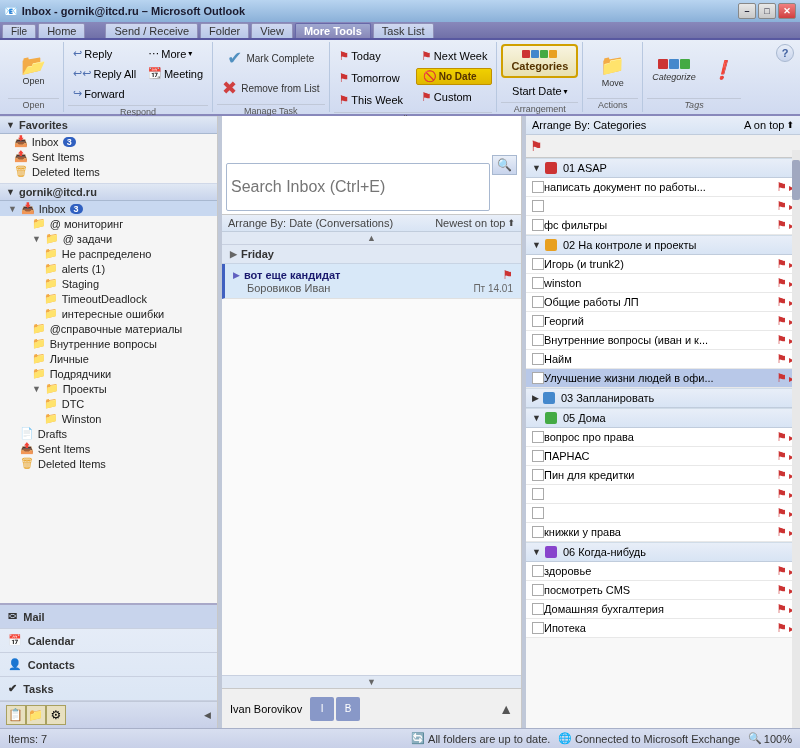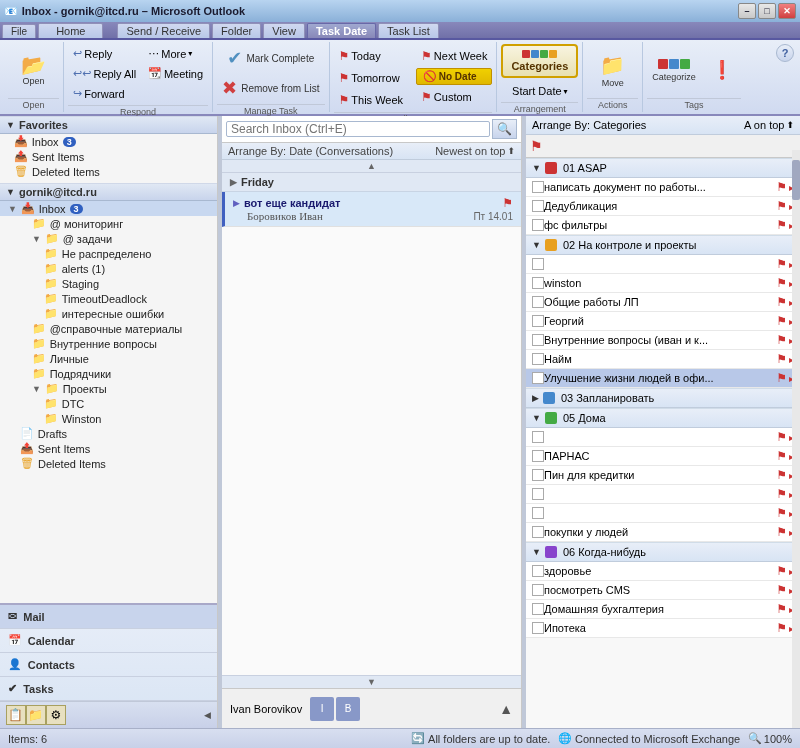--- a/index.html
+++ b/index.html
@@ -126,23 +126,24 @@
       display: flex;
       align-items: center;
       padding: 3px 4px;
       border-bottom: 1px solid #c8c8c8;
       background: white;
     }
     .search-input {
       flex: 1;
       border: 1px solid #a8b8d0;
       border-radius: 2px;
-      padding: 0 4px;
-      font-size: 12px;
+      padding: 14px 4px;
+      font-size: 16px;
       color: #999;
+      margin-top: 44px;
     }
     .search-btn {
       background: linear-gradient(to bottom, #e8eef8, #c8d4ec);
       border: 1px solid #a8b8d0;
       padding: 2px 4px;
       cursor: pointer;
       margin-left: 2px;
       font-size: 12px;
     }
     .arrange-bar {
@@ -289,25 +290,25 @@
   </div>
   <div class="title-bar-controls">
     <div class="title-btn">–</div>
     <div class="title-btn">□</div>
     <div class="title-btn close">✕</div>
   </div>
 </div>
 
 <div style="background: linear-gradient(to bottom, #8888bb, #7070a8); display:flex; align-items:flex-end; padding: 0 2px; height: 18px; border-bottom: 2px solid #5858a0;">
   <div style="background: linear-gradient(to bottom, #d0d8f0, #b8c8e8); border:1px solid #9090b8; border-bottom:none; padding:1px 8px; font-size:10px; color:#333; cursor:pointer; border-radius:2px 2px 0 0; margin-right:2px;">File</div>
-  <div style="background: linear-gradient(to bottom, #d0d8f0, #b8c8e8); border:1px solid #9090b8; border-bottom:none; padding:1px 17px; font-size:10px; color:#333; cursor:pointer; border-radius:2px 2px 0 0; margin-right:14px;"><span>Home</span></div>
+  <div style="background: linear-gradient(to bottom, #d0d8f0, #b8c8e8); border:1px solid #9090b8; border-bottom:none; padding:1px 8px; font-size:10px; color:#333; cursor:pointer; border-radius:2px 2px 0 0; margin-right:20px;"><span>Home</span></div>
   <div style="background: linear-gradient(to bottom, #d0d8f0, #b8c8e8); border:1px solid #9090b8; border-bottom:none; padding:1px 8px; font-size:10px; color:#333; cursor:pointer; border-radius:2px 2px 0 0; margin-right:2px;"><span>Send / Receive</span></div>
   <div style="background: linear-gradient(to bottom, #d0d8f0, #b8c8e8); border:1px solid #9090b8; border-bottom:none; padding:1px 8px; font-size:10px; color:#333; cursor:pointer; border-radius:2px 2px 0 0; margin-right:2px;"><span>Folder</span></div>
   <div style="background: linear-gradient(to bottom, #d0d8f0, #b8c8e8); border:1px solid #9090b8; border-bottom:none; padding:1px 8px; font-size:10px; color:#333; cursor:pointer; border-radius:2px 2px 0 0; margin-right:2px;"><span>View</span></div>
-  <div style="background: linear-gradient(to bottom, #a0a8d0, #8888b8); border:1px solid #6868a8; border-bottom:none; padding:1px 8px; font-size:10px; color:#fff; cursor:pointer; border-radius:2px 2px 0 0; margin-right:2px; font-weight:bold;"><span>Task Date</span></div>
+  <div style="background: linear-gradient(to bottom, #a0a8d0, #8888b8); border:1px solid #6868a8; border-bottom:none; padding:1px 8px; font-size:10px; color:#fff; cursor:pointer; border-radius:2px 2px 0 0; margin-right:2px; font-weight:bold;"><span>More Tools</span></div>
   <div style="background: linear-gradient(to bottom, #d0d8f0, #b8c8e8); border:1px solid #9090b8; border-bottom:none; padding:1px 8px; font-size:10px; color:#333; cursor:pointer; border-radius:2px 2px 0 0;"><span>Task List</span></div>
 </div>
 
 <div class="ribbon" style="height:76px; padding:2px 4px; display:flex; align-items:stretch;">
 
   <div class="ribbon-group" style="min-width:60px;">
     <div class="ribbon-group-buttons">
       <div class="ribbon-btn">
         <span class="icon">📂</span>
         <span class="label">Open</span>
@@ -417,21 +418,21 @@
   <div class="ribbon-group" style="min-width:60px;">
     <div class="ribbon-group-buttons">
       <div class="ribbon-btn">
         <span style="font-size:20px;">📁</span>
         <span class="label">Move</span>
       </div>
     </div>
     <div class="ribbon-group-label">Actions</div>
   </div>
 
-  <div class="ribbon-group" style="min-width:80px; border-right:none;">
+  <div class="ribbon-group" style="min-width:80px; border-right:none;font-style:italic;">
     <div class="ribbon-group-buttons" style="gap:4px;">
       <div class="ribbon-btn">
         <div style="display:flex; gap:1px; margin-bottom:2px;">
           <div style="width:10px; height:10px; background:#cc3333; border-radius:1px;"></div>
           <div style="width:10px; height:10px; background:#4488cc; border-radius:1px;"></div>
           <div style="width:10px; height:10px; background:#44aa44; border-radius:1px;"></div>
         </div>
         <span class="label">Categorize</span>
       </div>
       <div class="ribbon-btn">
@@ -609,21 +610,21 @@
 
     <div class="email-item" style="background: #d8e8f8; border-left: 3px solid #4060c0;">
       <div class="email-item-header">
         <div style="display:flex; align-items:center; gap:4px;">
           <span style="font-size:9px; color:#6060c0;">▶</span>
           <span style="font-weight:bold; color:#1a1a6e;">вот еще кандидат</span>
         </div>
         <span style="color:#cc3333; font-size:12px;">⚑</span>
       </div>
       <div style="display:flex; justify-content:space-between; align-items:center; padding-left:14px;">
-        <span style="color:#555;font-family:Liberation Serif, serif;">Боровиков Иван</span>
+        <span style="color:#555;">Боровиков Иван</span>
         <span style="color:#666; font-size:10px;">Пт 14.01</span>
       </div>
     </div>
 
     <div style="flex:1; background:#fafafa;"></div>
 
     <div style="background:#e0e8f4; border-top:1px solid #c8d0e0; display:flex; justify-content:center; padding:1px;">
       <span style="font-size:9px; color:#666;">▼</span>
     </div>
 
@@ -663,21 +664,20 @@
       <div class="task-item">
         <div class="task-check"></div>
         <span class="task-item-text">написать документ по работы...</span>
         <div class="task-item-icons">
           <span style="color:#cc3333; font-size:12px;">⚑</span>
           <span style="color:#cc3333; font-size:10px;">▸</span>
         </div>
       </div>
       <div class="task-item">
         <div class="task-check"></div>
-        <span class="task-item-text">Дедубликация</span>
         <div class="task-item-icons">
           <span style="color:#cc3333; font-size:12px;">⚑</span>
           <span style="color:#cc3333; font-size:10px;">▸</span>
         </div>
       </div>
       <div class="task-item">
         <div class="task-check"></div>
         <span class="task-item-text">фс фильтры</span>
         <div class="task-item-icons">
           <span style="color:#cc3333; font-size:12px;">⚑</span>
@@ -685,20 +685,21 @@
         </div>
       </div>
 
       <div class="task-category-header">
         <span style="font-size:9px; color:#333;">▼</span>
         <span style="background:#e8a020; width:12px; height:12px; border-radius:2px; display:inline-block; margin-right:2px;"></span>
         <span>02 На контроле и проекты</span>
       </div>
       <div class="task-item">
         <div class="task-check"></div>
+        <span class="task-item-text">Игорь (и trunk2)</span>
         <div class="task-item-icons">
           <span style="color:#cc3333; font-size:12px;">⚑</span>
           <span style="color:#cc3333; font-size:10px;">▸</span>
         </div>
       </div>
       <div class="task-item">
         <div class="task-check"></div>
         <span class="task-item-text">winston</span>
         <div class="task-item-icons">
           <span style="color:#cc3333; font-size:12px;">⚑</span>
@@ -752,20 +753,21 @@
         <span>03 Запланировать</span>
       </div>
 
       <div class="task-category-header">
         <span style="font-size:9px; color:#333;">▼</span>
         <span style="background:#44aa44; width:12px; height:12px; border-radius:2px; display:inline-block; margin-right:2px;"></span>
         <span>05 Дома</span>
       </div>
       <div class="task-item">
         <div class="task-check"></div>
+        <span class="task-item-text">вопрос про права</span>
         <div class="task-item-icons">
           <span style="color:#cc3333; font-size:12px;">⚑</span>
           <span style="color:#cc3333; font-size:10px;">▸</span>
         </div>
       </div>
       <div class="task-item">
         <div class="task-check"></div>
         <span class="task-item-text">ПАРНАС</span>
         <div class="task-item-icons">
           <span style="color:#cc3333; font-size:12px;">⚑</span>
@@ -789,21 +791,21 @@
       </div>
       <div class="task-item">
         <div class="task-check"></div>
         <div class="task-item-icons">
           <span style="color:#cc3333; font-size:12px;">⚑</span>
           <span style="color:#cc3333; font-size:10px;">▸</span>
         </div>
       </div>
       <div class="task-item">
         <div class="task-check"></div>
-        <span class="task-item-text">покупки у людей</span>
+        <span class="task-item-text">книжки у права</span>
         <div class="task-item-icons">
           <span style="color:#cc3333; font-size:12px;">⚑</span>
           <span style="color:#cc3333; font-size:10px;">▸</span>
         </div>
       </div>
 
       <div class="task-category-header">
         <span style="font-size:9px; color:#333;">▼</span>
         <span style="background:#8844cc; width:12px; height:12px; border-radius:2px; display:inline-block; margin-right:2px;"></span>
         <span>06 Когда-нибудь</span>
@@ -843,21 +845,21 @@
 
     </div>
 
     <div style="position:absolute; right:0; top: calc(22px + 18px + 76px + 34px); width:8px; height: calc(748px - 22px - 18px - 76px - 20px - 34px); background:#e8e8e8;">
       <div style="background:#a0a8c0; width:8px; height:40px; border-radius:2px; margin-top:10px;"></div>
     </div>
   </div>
 </div>
 
 <div class="status-bar">
-  <span>Items: 6</span>
+  <span>Items: 7</span>
   <div class="status-bar-right">
     <div class="status-indicator">
       <span style="color:#4488cc;">🔄</span>
       <span>All folders are up to date.</span>
     </div>
     <div class="status-indicator">
       <span style="color:#4488cc;">🌐</span>
       <span>Connected to Microsoft Exchange</span>
     </div>
     <div style="display:flex; align-items:center; gap:2px;">

